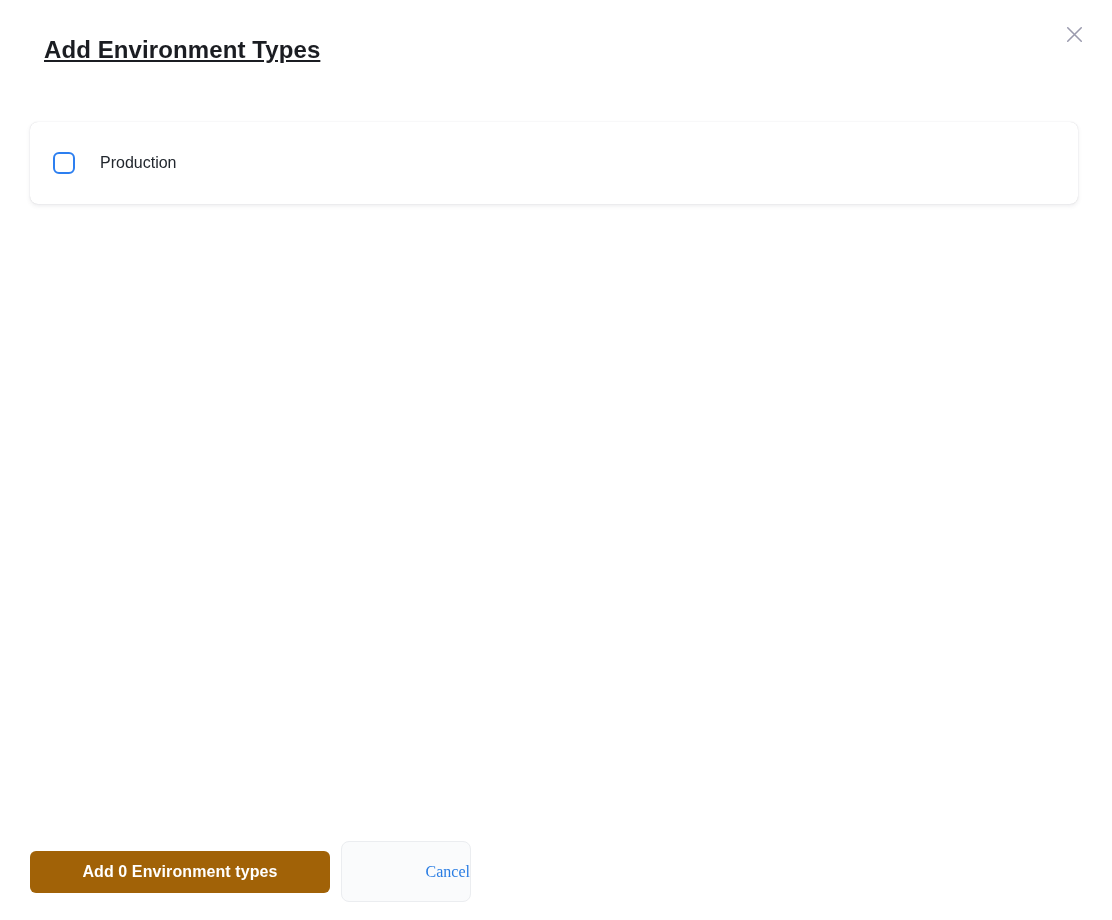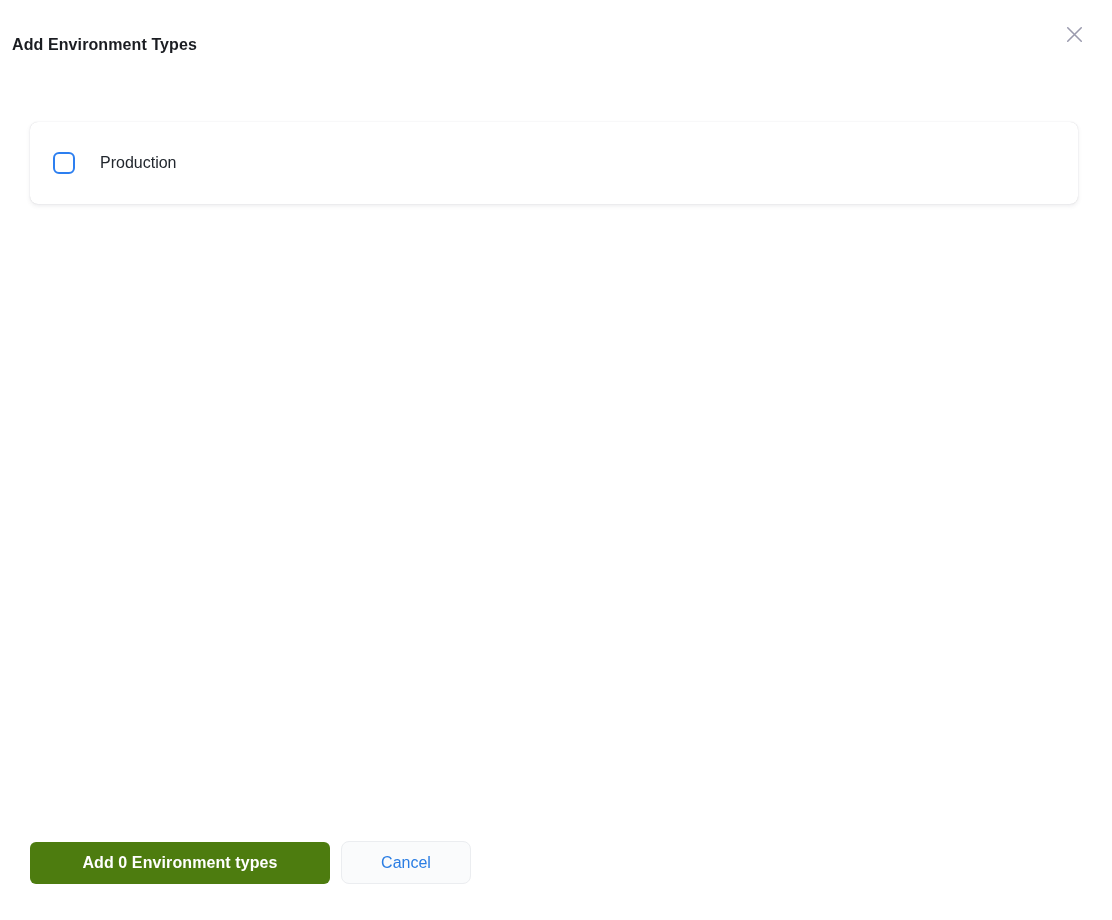--- a/index.html
+++ b/index.html
@@ -9,25 +9,26 @@
     font-family: "Liberation Sans", sans-serif;
     overflow: hidden;
   }
   .dialog {
     position: relative;
     width: 1112px; height: 920px;
     background: #ffffff;
   }
   .dialog-title {
     position: absolute;
-    left: 12px; top: 36px;
-    font-size: 16px;
+    left: 44px; top: 36px;
+    font-size: 24px;
     font-weight: 700;
     color: #1b1d22;
     letter-spacing: 0.1px;
+    text-decoration: underline;
   }
   .close-btn {
     position: absolute;
     left: 1059px; top: 19px;
     width: 30px; height: 30px;
     background: transparent;
     border: none;
     cursor: pointer;
     display: flex; align-items: center; justify-content: center;
     padding: 0;
@@ -64,40 +65,41 @@
   }
   .footer {
     position: absolute;
     left: 30px; top: 841px;
     display: flex;
     align-items: center;
     gap: 11px;
   }
   .btn-primary {
     width: 300px; height: 42px;
-    background: #4d7c0f;
+    background: #a16207;
     color: #ffffff;
     font-family: "Liberation Sans", sans-serif;
     font-size: 16px;
     font-weight: 700;
     border: none;
     border-radius: 6px;
     cursor: pointer;
     letter-spacing: 0.1px;
   }
   .btn-secondary {
-    width: 130px; height: 43px;
+    width: 130px; height: 61px;
     background: #fafbfc;
     color: #2a7de3;
-    font-family: Liberation Sans, sans-serif;
+    font-family: Liberation Serif, serif;
     font-size: 16px;
     font-weight: 400;
     border: 1px solid #ebedf0;
     border-radius: 8px;
     cursor: pointer;
+    text-align: right;
   }
 </style>
 </head>
 <body>
 
 <div class="dialog">
 
   <h1 class="dialog-title">Add Environment Types</h1>
 
   <button class="close-btn">

